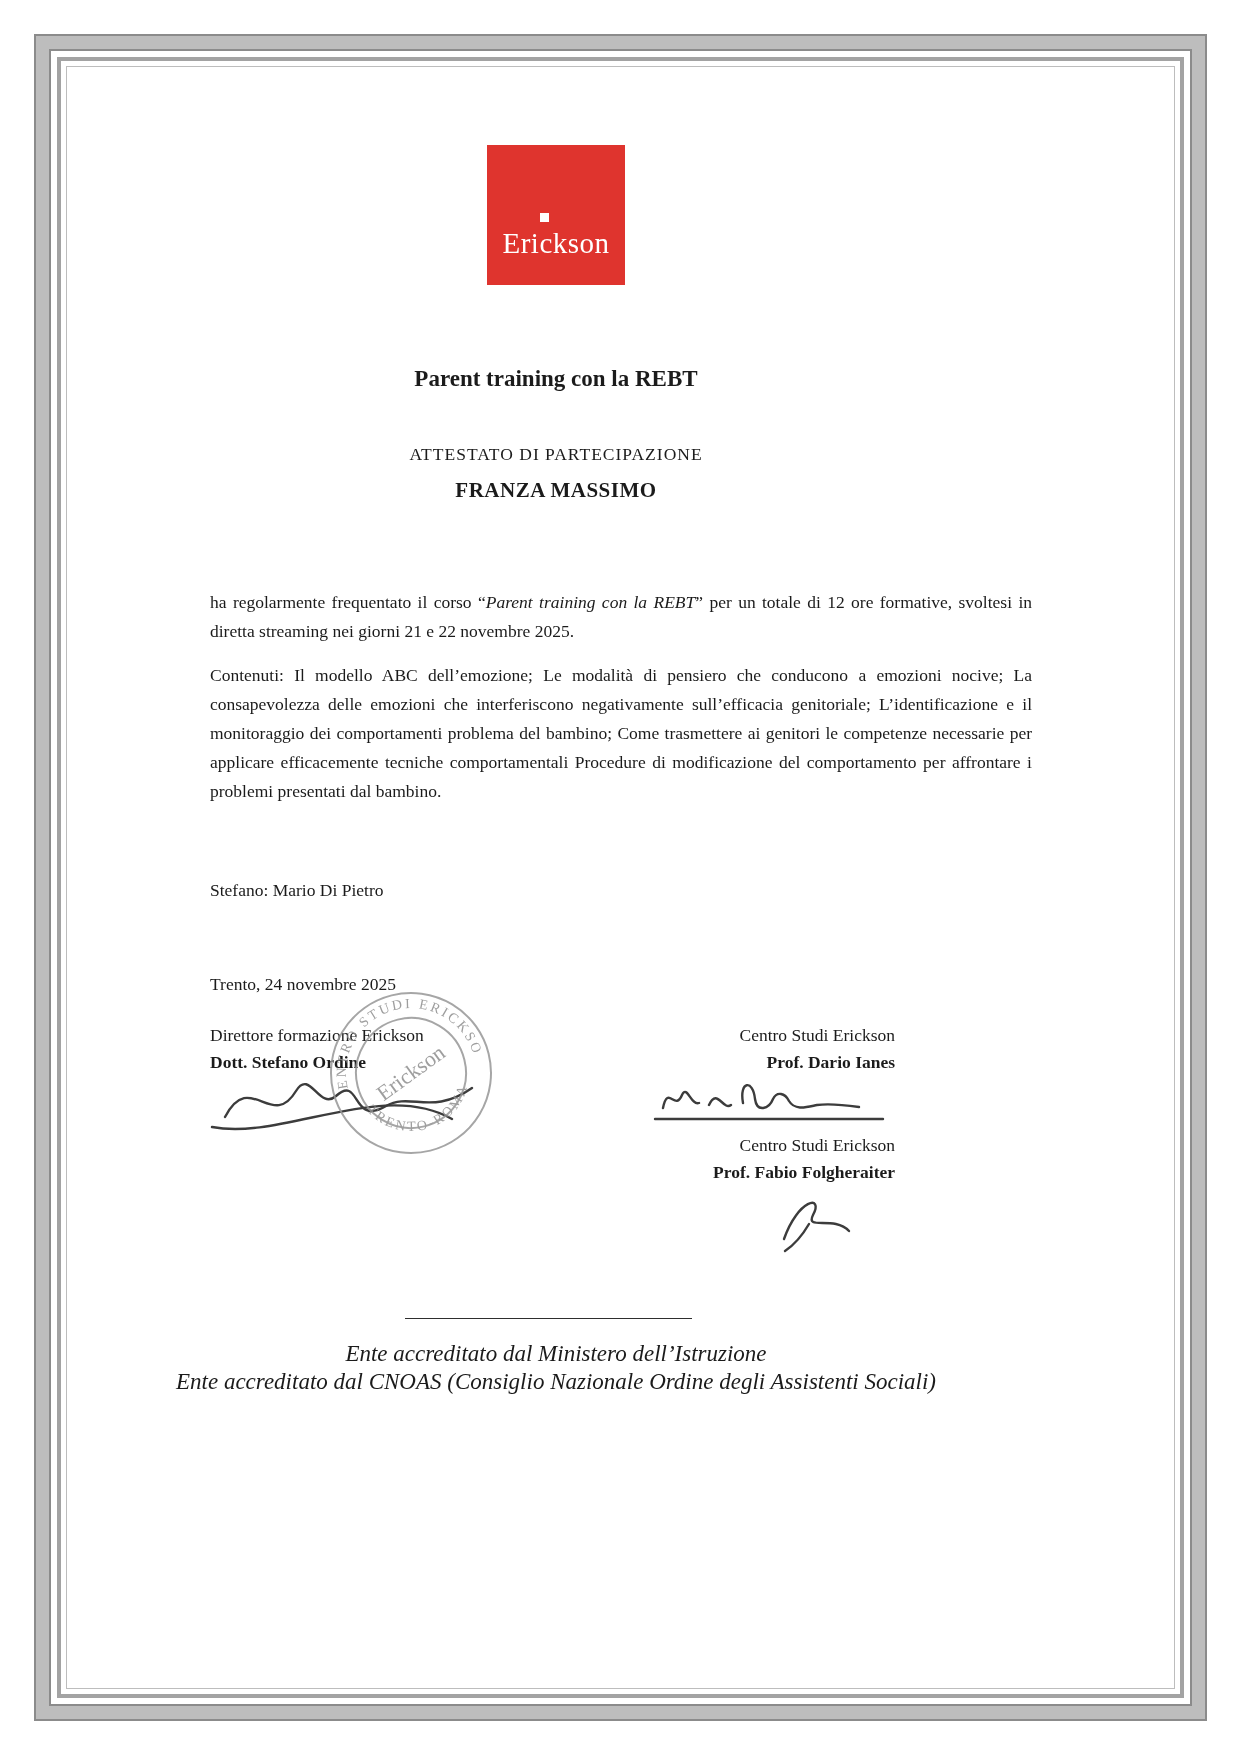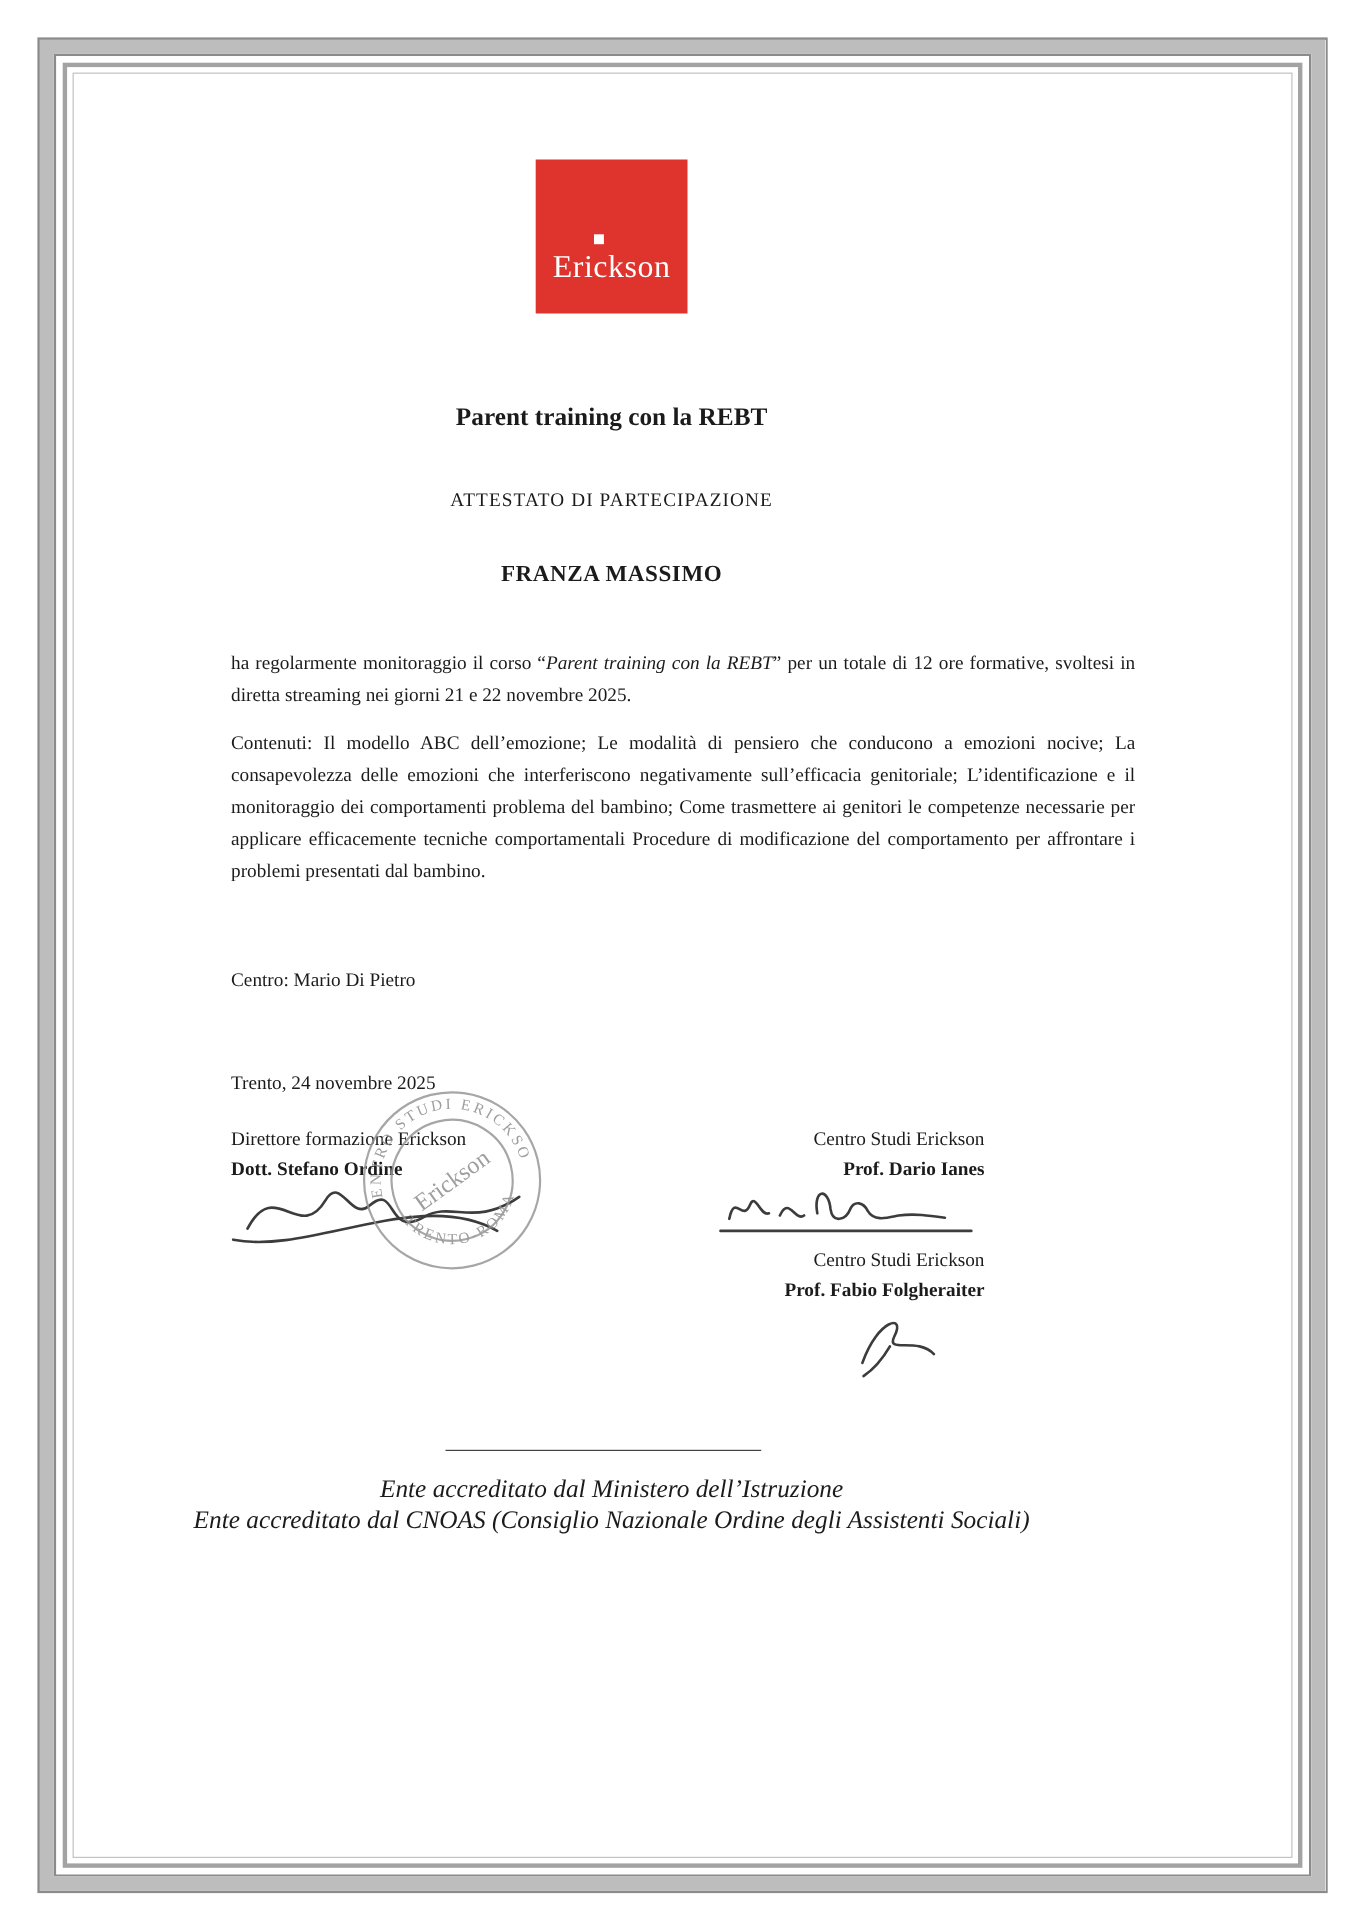--- a/index.html
+++ b/index.html
@@ -43,21 +43,21 @@
   .logo-dot {
     position:absolute; left:53px; top:68px;
     width:9px; height:9px; background:#ffffff;
   }
 
   
   .centered { position:absolute; left:0; right:129px; text-align:center; }
 
   .title { top:366px; font-size:23px; font-weight:bold; }
   .subtitle { top:444px; font-size:17.5px; letter-spacing:1px; }
-  .recipient { top:509px; font-size:21px; font-weight:bold; letter-spacing:0.5px; }
+  .recipient { top:478px; font-size:21px; font-weight:bold; letter-spacing:0.5px; }
 
   
   .para {
     position:absolute; left:210px; width:822px;
     font-size:17.5px; line-height:29px;
     text-align:justify;
   }
   .p1 { top:570px; }
   .p2 { top:643px; }
   .docente-line { top:858px; text-align:left; }
@@ -114,25 +114,25 @@
 
 <div class="logo">
   <span class="logo-dot"></span>
   <span class="logo-word">Erickson</span>
 </div>
 
 <div class="centered title">Parent training con la REBT</div>
 <div class="centered subtitle">ATTESTATO DI PARTECIPAZIONE</div>
 <div class="centered recipient">FRANZA MASSIMO</div>
 
-<p class="para p1"><span>ha regolarmente monitoraggio il corso “</span><span class="course-italic">Parent training con la REBT</span><span>” per un totale di 12 ore formative, svoltesi in diretta streaming nei giorni 21 e 22 novembre 2025.</span></p>
+<p class="para p1"><span>ha regolarmente frequentato il corso “</span><span class="course-italic">Parent training con la REBT</span><span>” per un totale di 12 ore formative, svoltesi in diretta streaming nei giorni 21 e 22 novembre 2025.</span></p>
 
 <p class="para p2"><span class="b">Contenuti</span><span>: Il modello ABC dell’emozione; Le modalità di pensiero che conducono a emozioni nocive; La consapevolezza delle emozioni che interferiscono negativamente sull’efficacia genitoriale; L’identificazione e il monitoraggio dei comportamenti problema del bambino; Come trasmettere ai genitori le competenze necessarie per applicare efficacemente tecniche comportamentali Procedure di modificazione del comportamento per affrontare i problemi presentati dal bambino.</span></p>
 
-<p class="para docente-line"><span class="b">Centro</span><span>: Mario Di Pietro</span></p>
+<p class="para docente-line"><span class="b">Stefano</span><span>: Mario Di Pietro</span></p>
 
 <p class="para place-date">Trento, 24 novembre 2025</p>
 
 <div class="sig-left">
   <div>Direttore formazione Erickson</div>
   <div class="sig-name">Dott. Stefano Ordine</div>
 </div>
 
 <svg class="sig-svg sig-stefano" width="300" height="95" viewBox="0 0 300 95">
   <path class="sig-stroke" d="M25,62 C50,14 72,76 96,36 C110,13 119,56 136,41 C161,19 151,72 186,51 C211,37 232,61 272,33"></path>

